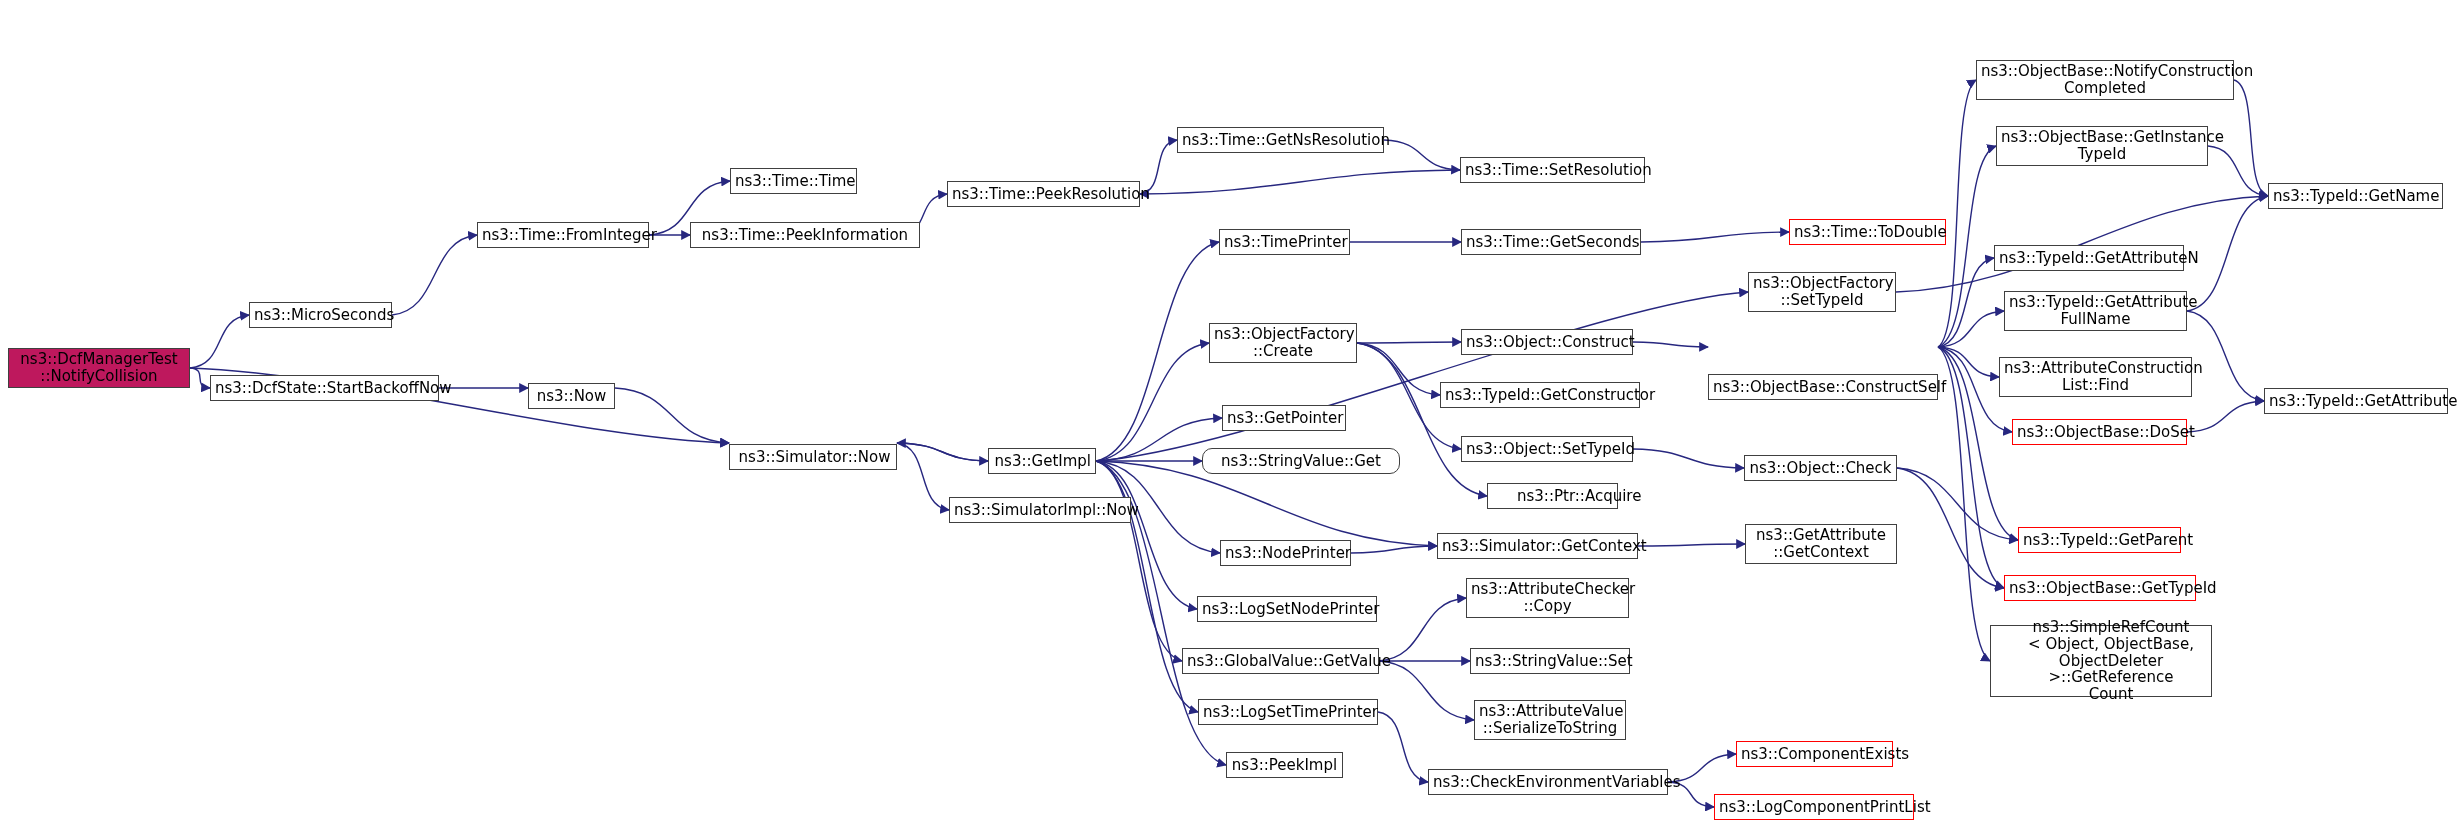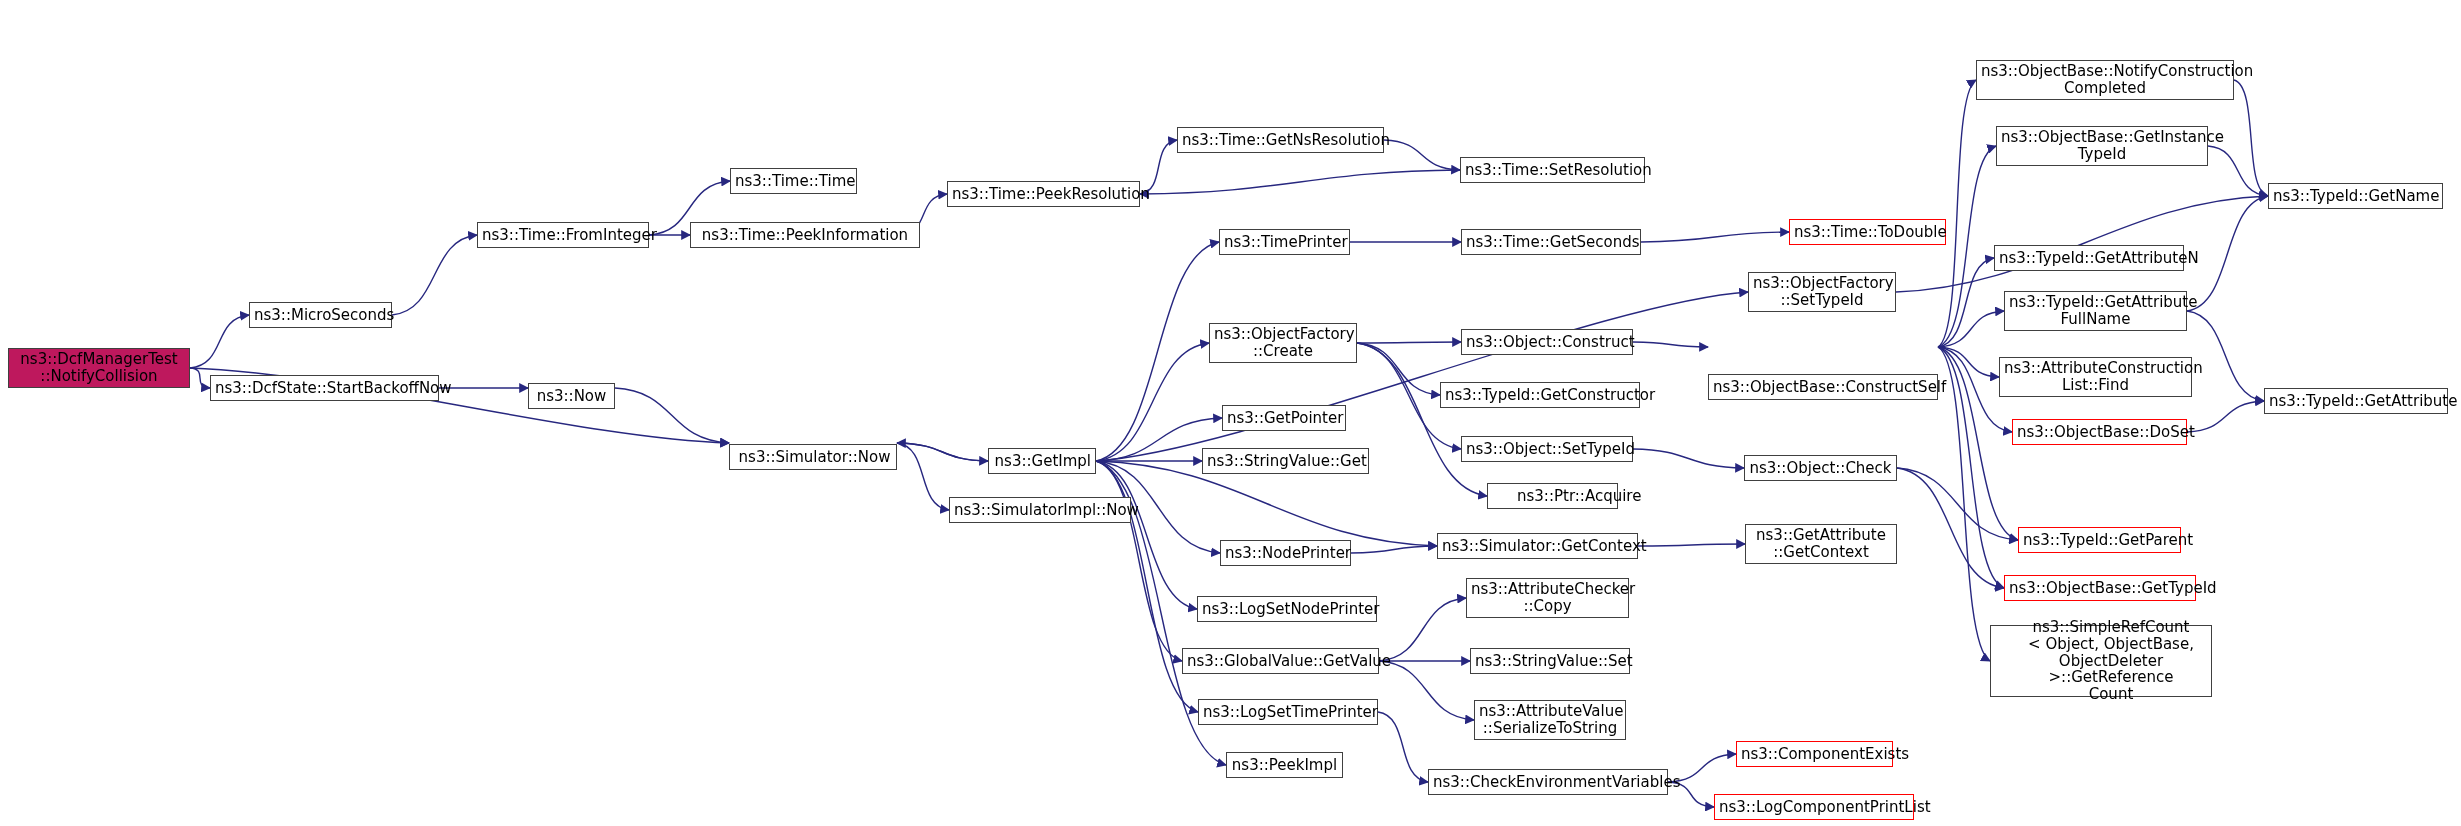--- a/index.html
+++ b/index.html
@@ -122,21 +122,21 @@
       <div class="node red" style="left: 1789px; top: 219px; width: 157px; height: 26px;"><span>ns3::Time::ToDouble</span></div>
       <div class="node" style="left: 1748px; top: 272px; width: 148px; height: 40px;"><span>ns3::ObjectFactory
 ::SetTypeId</span></div>
       <div class="node" style="left: 1209px; top: 323px; width: 148px; height: 40px;"><span>ns3::ObjectFactory
 ::Create</span></div>
       <div class="node" style="left: 1461px; top: 329px; width: 172px; height: 26px;"><span>ns3::Object::Construct</span></div>
       <div class="node" style="left: 1440px; top: 382px; width: 200px; height: 26px;"><span>ns3::TypeId::GetConstructor</span></div>
       <div class="node" style="left: 1461px; top: 436px; width: 172px; height: 26px;"><span>ns3::Object::SetTypeId</span></div>
       <div class="node" style="left: 1487px; top: 483px; width: 131px; height: 26px; padding-left: 29px;"><span>ns3::Ptr::Acquire</span></div>
       <div class="node" style="left: 1222px; top: 405px; width: 124px; height: 26px;"><span>ns3::GetPointer</span></div>
-      <div class="node" style="left: 1202px; top: 448px; width: 167px; height: 26px;"><span>ns3::StringValue::Get</span></div>
+      <div class="node" style="left: 1202px; top: 448px; width: 198px; height: 26px; border-radius: 10px;"><span>ns3::StringValue::Get</span></div>
       <div class="node" style="left: 1220px; top: 540px; width: 131px; height: 26px;"><span>ns3::NodePrinter</span></div>
       <div class="node" style="left: 1437px; top: 533px; width: 201px; height: 26px;"><span>ns3::Simulator::GetContext</span></div>
       <div class="node" style="left: 1745px; top: 524px; width: 152px; height: 40px;"><span>ns3::GetAttribute
 ::GetContext</span></div>
       <div class="node" style="left: 1197px; top: 596px; width: 180px; height: 26px;"><span>ns3::LogSetNodePrinter</span></div>
       <div class="node" style="left: 1466px; top: 578px; width: 163px; height: 40px;"><span>ns3::AttributeChecker
 ::Copy</span></div>
       <div class="node" style="left: 1182px; top: 648px; width: 197px; height: 26px;"><span>ns3::GlobalValue::GetValue</span></div>
       <div class="node" style="left: 1470px; top: 648px; width: 160px; height: 26px;"><span>ns3::StringValue::Set</span></div>
       <div class="node" style="left: 1474px; top: 700px; width: 152px; height: 40px;"><span>ns3::AttributeValue

